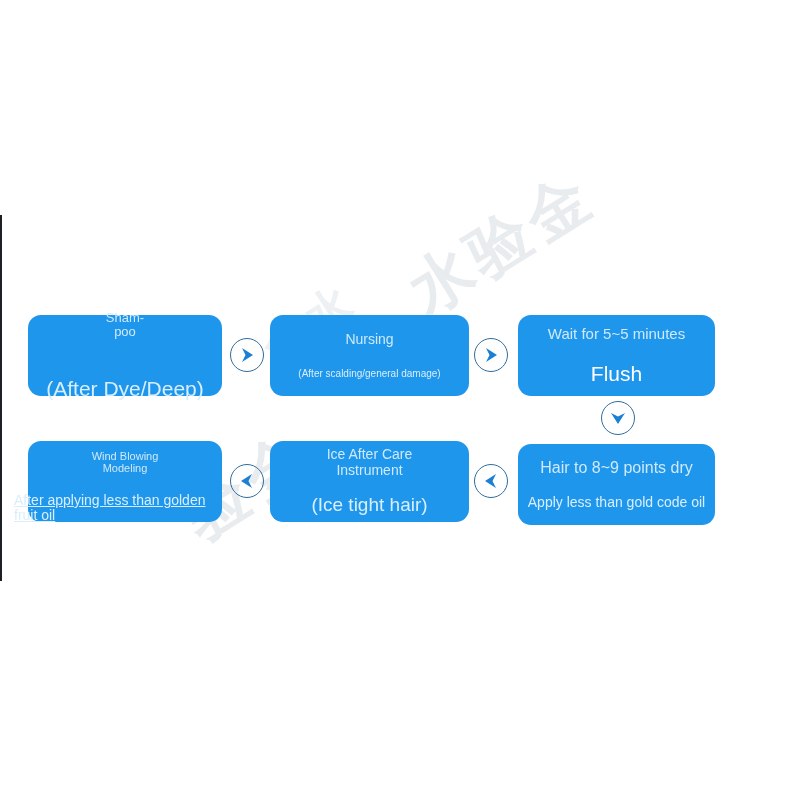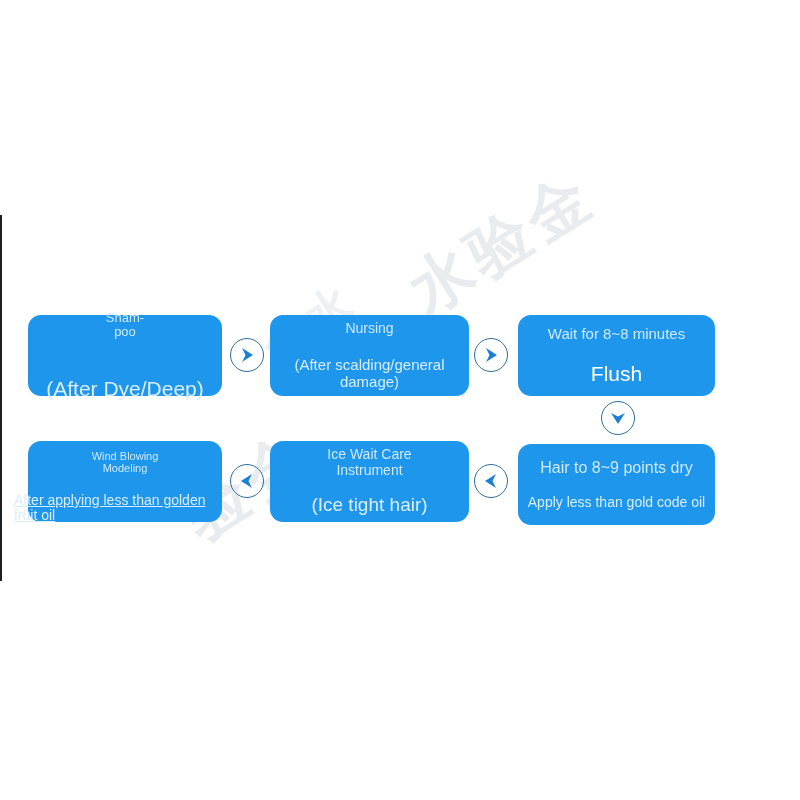--- a/index.html
+++ b/index.html
@@ -121,21 +121,21 @@
     white-space: pre-line;
   }
 
   
   #box-shampoo { left: 28px;  top: 315px; width: 194px; height: 81px; }
   #box-shampoo .line-top    { font-size: 13px; width: 74px; margin-bottom: 1px; }
   #box-shampoo .line-bottom { font-size: 21px; margin-top: 21px; }
 
   #box-nursing { left: 270px; top: 315px; width: 199px; height: 81px; }
   #box-nursing .line-top    { font-size: 14px; margin-bottom: 5px; }
-  #box-nursing .line-bottom { font-size: 15px; }
+  #box-nursing .line-bottom { font-size: 10px; }
 
   #box-flush { left: 518px; top: 315px; width: 197px; height: 81px; }
   #box-flush .line-top    { font-size: 15px; margin-bottom: 3px; }
   #box-flush .line-bottom { font-size: 21px; color: #ffffff; }
 
   #box-dry { left: 518px; top: 444px; width: 197px; height: 81px; }
   #box-dry .line-top    { font-size: 16px; margin-bottom: 3px; }
   #box-dry .line-bottom { font-size: 14px; white-space: nowrap; }
 
   #box-ice { left: 270px; top: 441px; width: 199px; height: 81px; }
@@ -194,31 +194,31 @@
 poo</div>
     <div class="line-bottom">(After Dye/Deep)</div>
   </div>
 
   <div class="pbox" id="box-nursing">
     <div class="line-top">Nursing</div>
     <div class="line-bottom">(After scalding/general damage)</div>
   </div>
 
   <div class="pbox" id="box-flush">
-    <div class="line-top">Wait for 8~8 minutes</div>
+    <div class="line-top">Wait for 5~5 minutes</div>
     <div class="line-bottom">Flush</div>
   </div>
 
   <div class="pbox" id="box-dry">
     <div class="line-top">Hair to 8~9 points dry</div>
     <div class="line-bottom">Apply less than gold code oil</div>
   </div>
 
   <div class="pbox" id="box-ice">
-    <div class="line-top">Ice Wait Care
+    <div class="line-top">Ice After Care
 Instrument</div>
     <div class="line-bottom">(Ice tight hair)</div>
   </div>
 
   <div class="pbox" id="box-wind">
     <div class="line-top">Wind Blowing
 Modeling</div>
     <div class="line-bottom">After applying less than golden
 fruit oil</div>
   </div>

